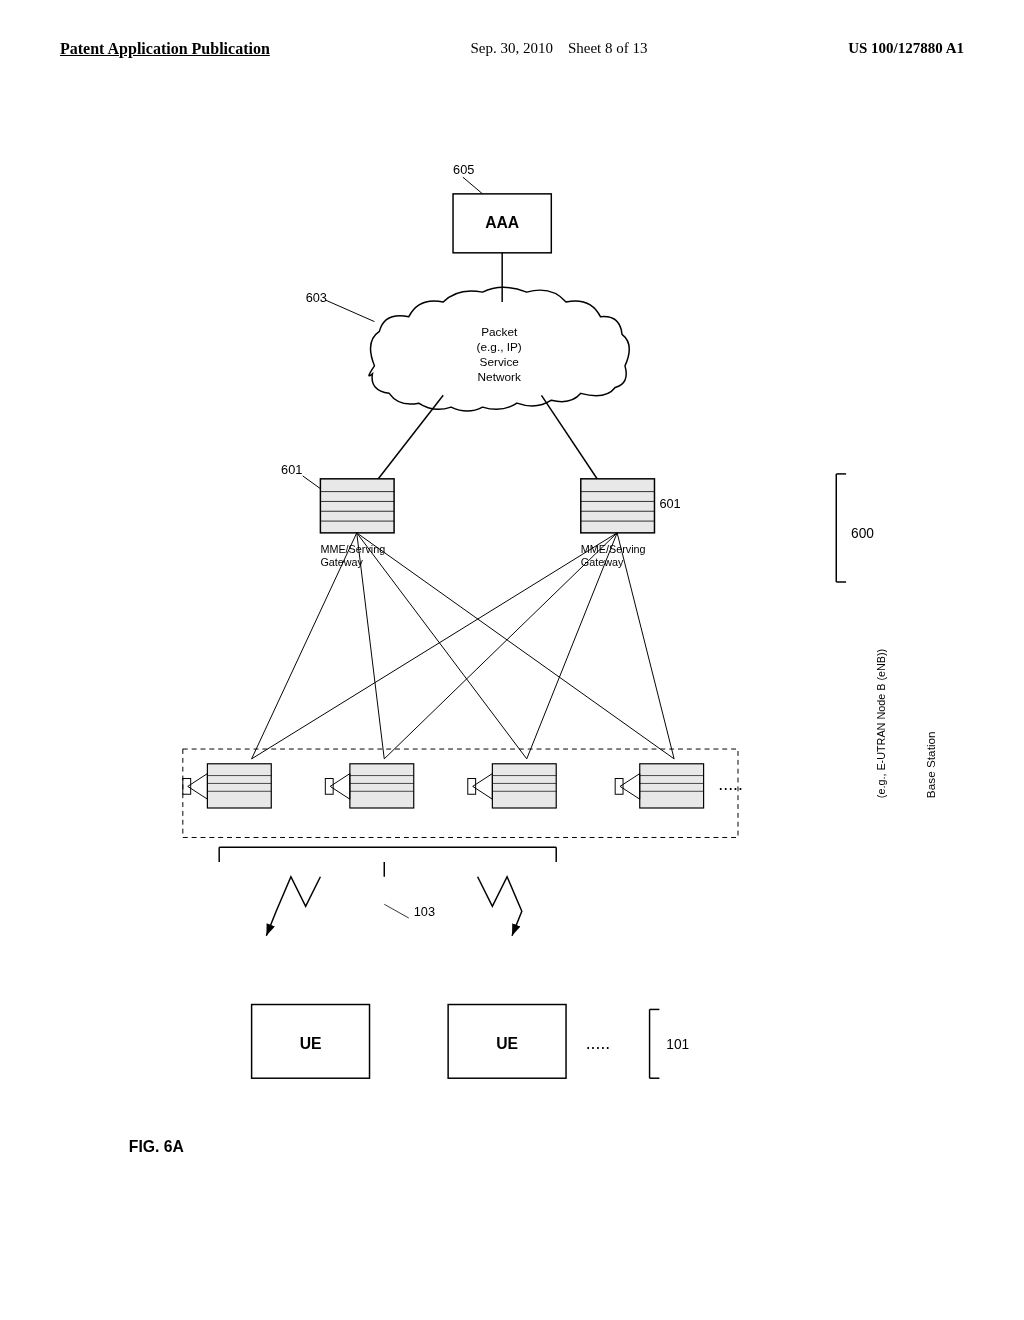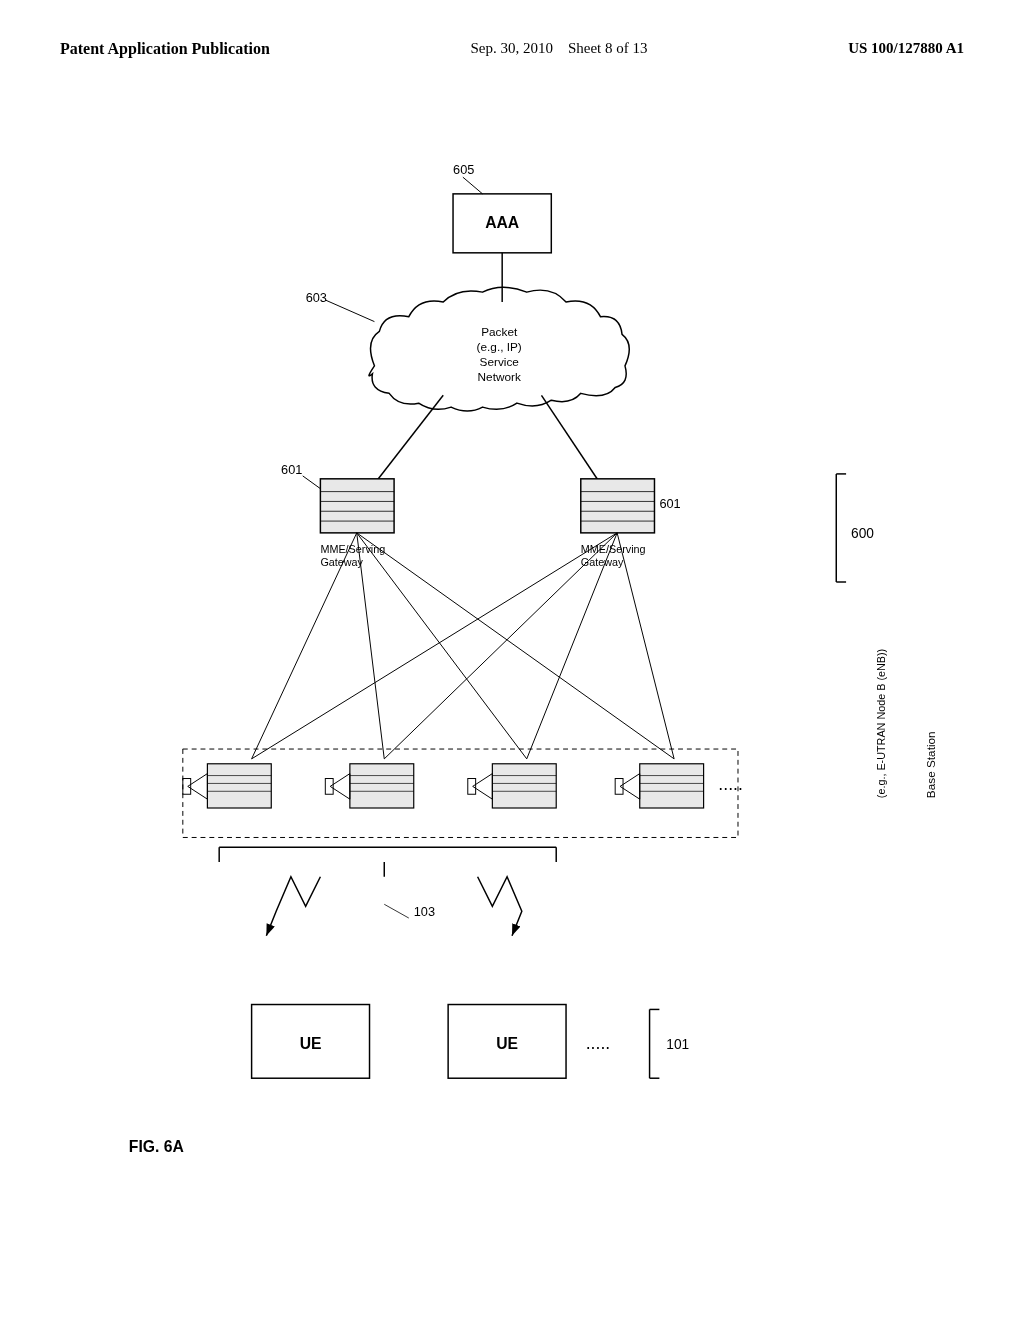--- a/index.html
+++ b/index.html
@@ -20,20 +20,21 @@
       right: 0;
       display: flex;
       justify-content: space-between;
       align-items: flex-start;
       padding: 0 60px;
       font-size: 15px;
     }
     .header-left {
       font-weight: bold;
       font-size: 16px;
+      text-decoration: underline;
     }
     .header-center {
       text-align: center;
       font-size: 15px;
     }
     .header-right {
       font-size: 15px;
       font-weight: bold;
     }
 

